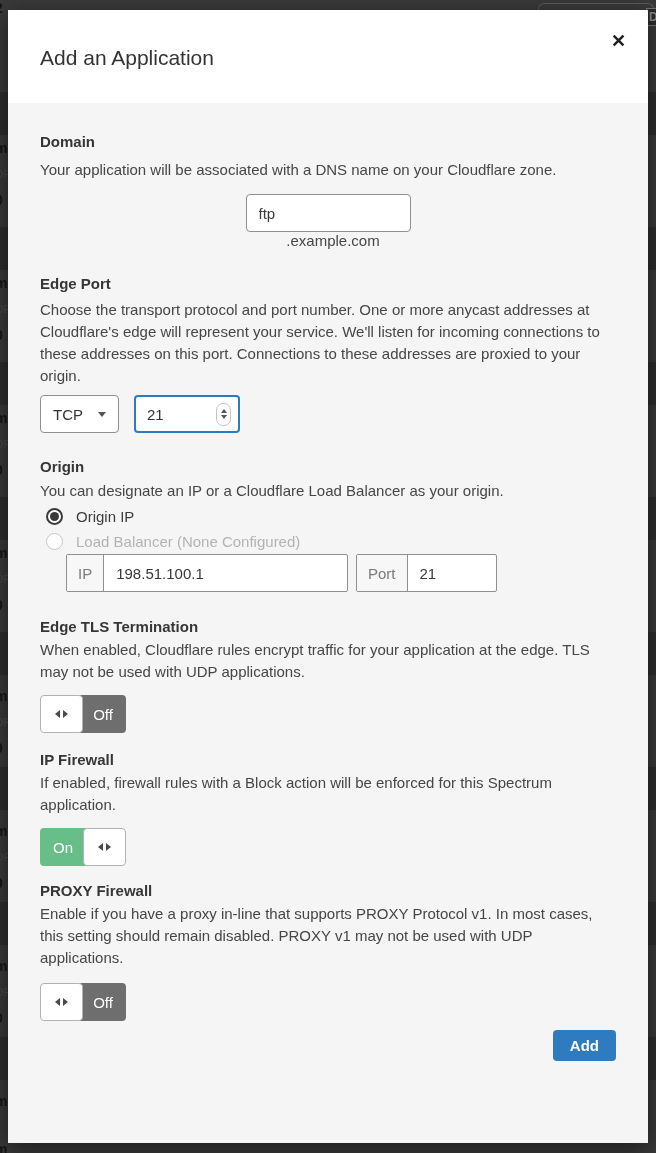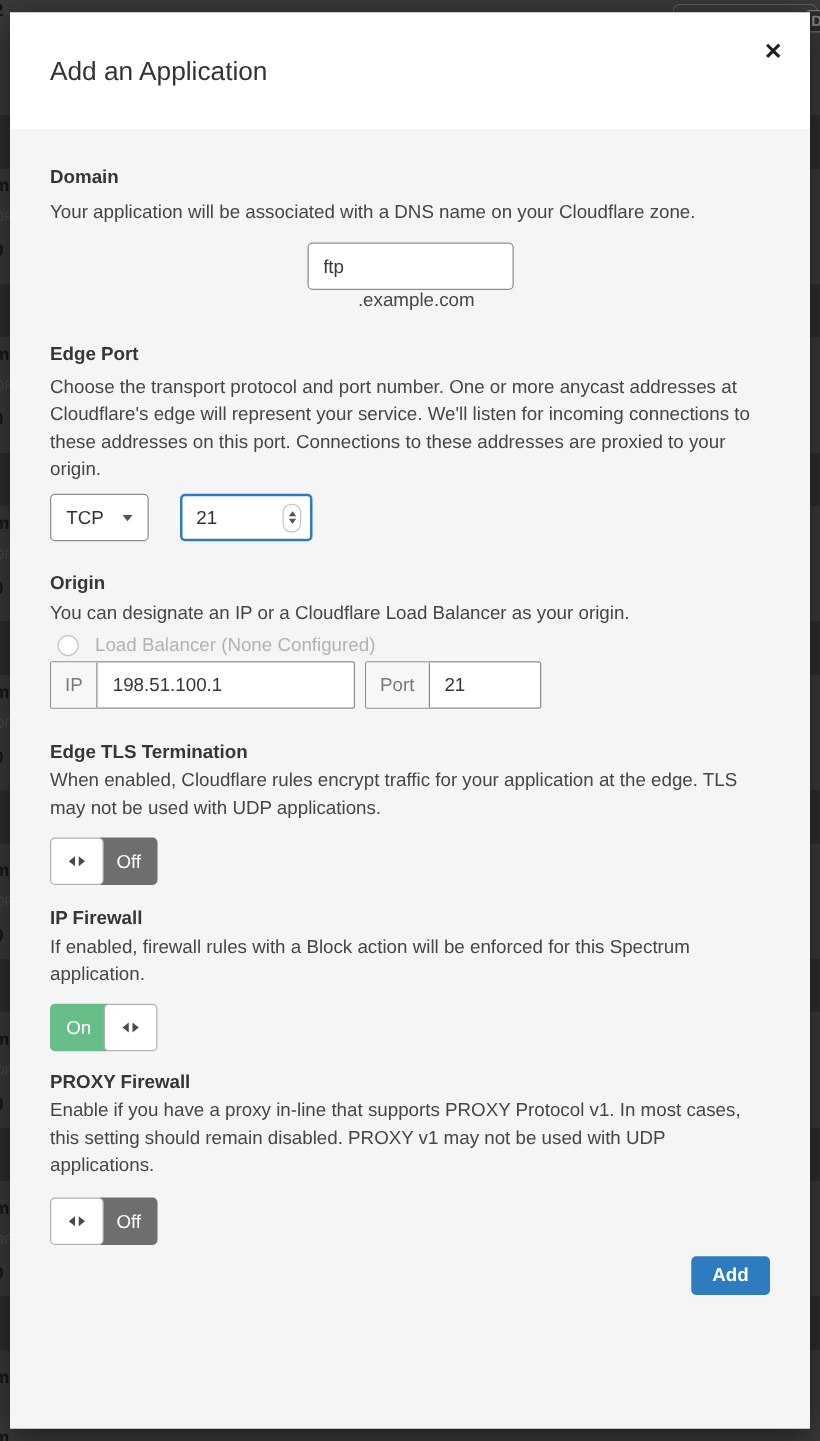--- a/index.html
+++ b/index.html
@@ -53,21 +53,21 @@
   .text-input {
     width:165px; height:38px; border:1px solid #8f8f8f; border-radius:4px;
     background:#fff; padding:0 12px; font-size:15px; color:#383838;
     font-family:"Liberation Sans", sans-serif; outline:none;
   }
   .domain-suffix { margin-left:10px; font-size:15px; color:#464646; }
 
   
   .lbl-edgeport { margin-bottom:7px; }
   .desc-edgeport { margin-bottom:8px; }
-  .edgeport-row { display:flex; align-items:center; gap:25px; margin-bottom:25px; }
+  .edgeport-row { display:flex; align-items:center; gap:15px; margin-bottom:25px; }
   .select-box {
     width:79px; height:38px; border:1px solid #8f8f8f; border-radius:4px;
     background:#fff; display:flex; align-items:center; justify-content:space-between;
     padding:0 12px; font-size:15px; color:#333; cursor:pointer;
   }
   .caret-down {
     width:0; height:0; border-style:solid;
     border-width:5px 4px 0 4px; border-color:#555 transparent transparent transparent;
   }
   .number-box {
@@ -95,21 +95,21 @@
     content:""; position:absolute; inset:2px; border-radius:50%; background:#3a3a3a;
   }
   .radio.disabled { border:1px solid #c6c6c6; cursor:default; }
   .radio-label { font-size:15px; color:#3c3c3c; }
   .radio-label.disabled { color:#b3b3b3; }
   .desc-ip { margin-top:7px; margin-bottom:9px; }
   .ipport-row { display:flex; gap:8px; margin-bottom:26px; }
   .field-group {
     display:flex; height:38px; border:1px solid #8f8f8f; border-radius:2px; background:#fff;
   }
-  .field-group.ip { width:244px; }
+  .field-group.ip { width:282px;margin-left:26px; }
   .field-group.port { width:141px; }
   .field-prefix {
     padding:0 11px; background:#f7f7f7; border-right:1px solid #8f8f8f;
     display:flex; align-items:center; font-size:15px; color:#7a7a7a; flex:none;
   }
   .field-input {
     border:none; outline:none; background:transparent; flex:1; min-width:0;
     padding:0 12px; font-size:15px; color:#383838;
     font-family:"Liberation Sans", sans-serif;
   }
@@ -207,20 +207,24 @@
           <span class="up"></span>
           <span class="down"></span>
         </span>
       </div>
     </div>
 
     
     <div class="section-label lbl-origin">Origin</div>
     <div class="desc desc-origin">You can designate an IP or a Cloudflare Load Balancer as your origin.</div>
     <div class="radio-row">
+      <span class="radio checked"></span>
+      <span class="radio-label">Origin IP</span>
+    </div>
+    <div class="radio-row">
       <span class="radio disabled"></span>
       <span class="radio-label disabled">Load Balancer (None Configured)</span>
     </div>
     <div class="ipport-row">
       <div class="field-group ip">
         <span class="field-prefix">IP</span>
         <input class="field-input" type="text" value="198.51.100.1" style="">
       </div>
       <div class="field-group port">
         <span class="field-prefix">Port</span>

